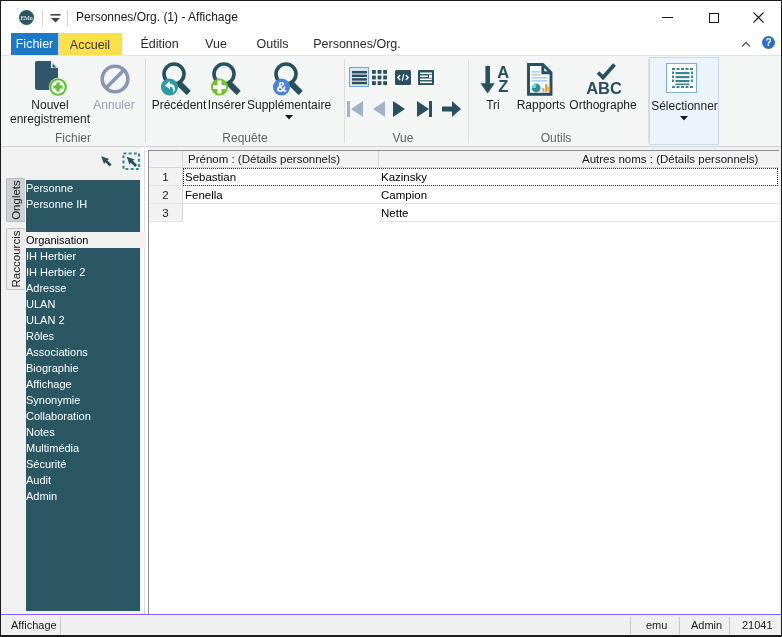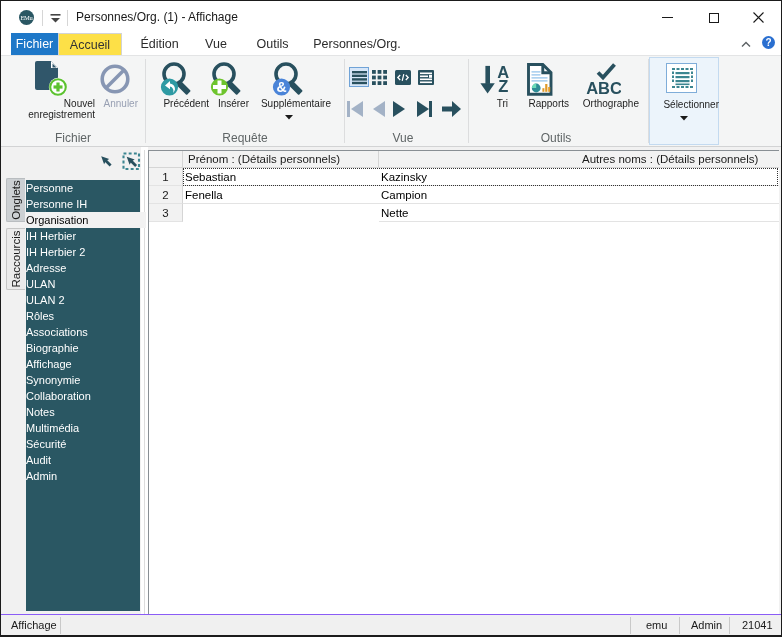--- a/index.html
+++ b/index.html
@@ -19,33 +19,33 @@
 #tabrow { left:0; top:32px; width:780px; height:23px; background:#fff; }
 .tab { position:absolute; top:0; height:23px; line-height:23px; font-size:12.5px; color:#2b2b2b; text-align:center; }
 #tab-fichier { left:10px; width:47px; background:#1e78c8; color:#fff; }
 #tab-accueil { left:57px; width:64px; background:#fde047; border:1px solid #d2d3d4; border-bottom:none; color:#333; }
 #tabrow-underline { left:0; top:54px; width:780px; height:1px; background:#e3e4e5; }
 
 
 #ribbon { left:0; top:55px; width:780px; height:91px; background:#f4f5f5; border-bottom:1px solid #d2d3d4; }
 .grp-label { position:absolute; top:130px; font-size:12px; color:#5f6566; width:120px; text-align:center; }
 .rsep { position:absolute; top:2px; width:1px; height:84px; background:#dcddde; }
-.btn-label { position:absolute; font-size:10px; color:#1e1e1e; text-align:right; }
+.btn-label { position:absolute; font-size:12px; color:#1e1e1e; text-align:center; }
 .gray-label { color:#98a0b3; }
 
 
 #content { left:0; top:146px; width:780px; height:468px; background:#f1f1f1; }
 #side-icons { left:96px; top:151px; width:46px; height:20px; }
 .vtab { position:absolute; left:5px; width:19px; font-size:11.5px; color:#1a1a1a; }
 #vtab-onglets { top:177px; height:44px; background:#ccd0d3; border:1px solid #b9bdc0; border-right:none; border-radius:2px 0 0 2px; }
 #vtab-raccourcis { top:227px; height:62px; background:#ebebeb; border:1px solid #c6c6c6; border-right:none; border-radius:2px 0 0 2px; }
 .vtab span { position:absolute; left:50%; top:50%; transform:translate(-50%,-50%) rotate(-90deg); white-space:nowrap; }
 #sidepanel { left:25px; top:179px; width:114px; height:431px; background:#2a5763; }
 .sitem { height:16px; line-height:16px; padding-left:0; font-size:11px; color:#fff; white-space:nowrap; }
-.sitem.sel { background:#f2f2f2; color:#000; width:120px; }
+.sitem.sel { background:#f2f2f2; color:#000; width:120px;margin-top:20px; }
 
 
 #tablebox { left:147px; top:149px; width:631px; height:464px; background:#fff; border-left:1px solid #898f94; border-top:1px solid #898f94; }
 #thead { position:absolute; left:148px; top:150px; width:630px; height:17px; background:#f2f2f2; border-bottom:1px solid #d5d5d5; }
 .hcell { position:absolute; top:0; height:17px; line-height:17px; font-size:11.5px; color:#1a1a1a; padding-left:5px; border-right:1px solid #d5d5d5; }
 .trow { position:absolute; left:148px; width:630px; height:18px; }
 .ncell { position:absolute; left:0; top:0; width:34px; height:18px; background:#f2f2f2; border-right:1px solid #d5d5d5; border-bottom:1px solid #e3e3e3; text-align:center; line-height:18px; font-size:11.5px; color:#1a1a1a; }
 .dcell { position:absolute; top:0; height:18px; line-height:18px; font-size:11.5px; color:#000; padding-left:2px; border-bottom:1px solid #e3e3e3; }
 
 

